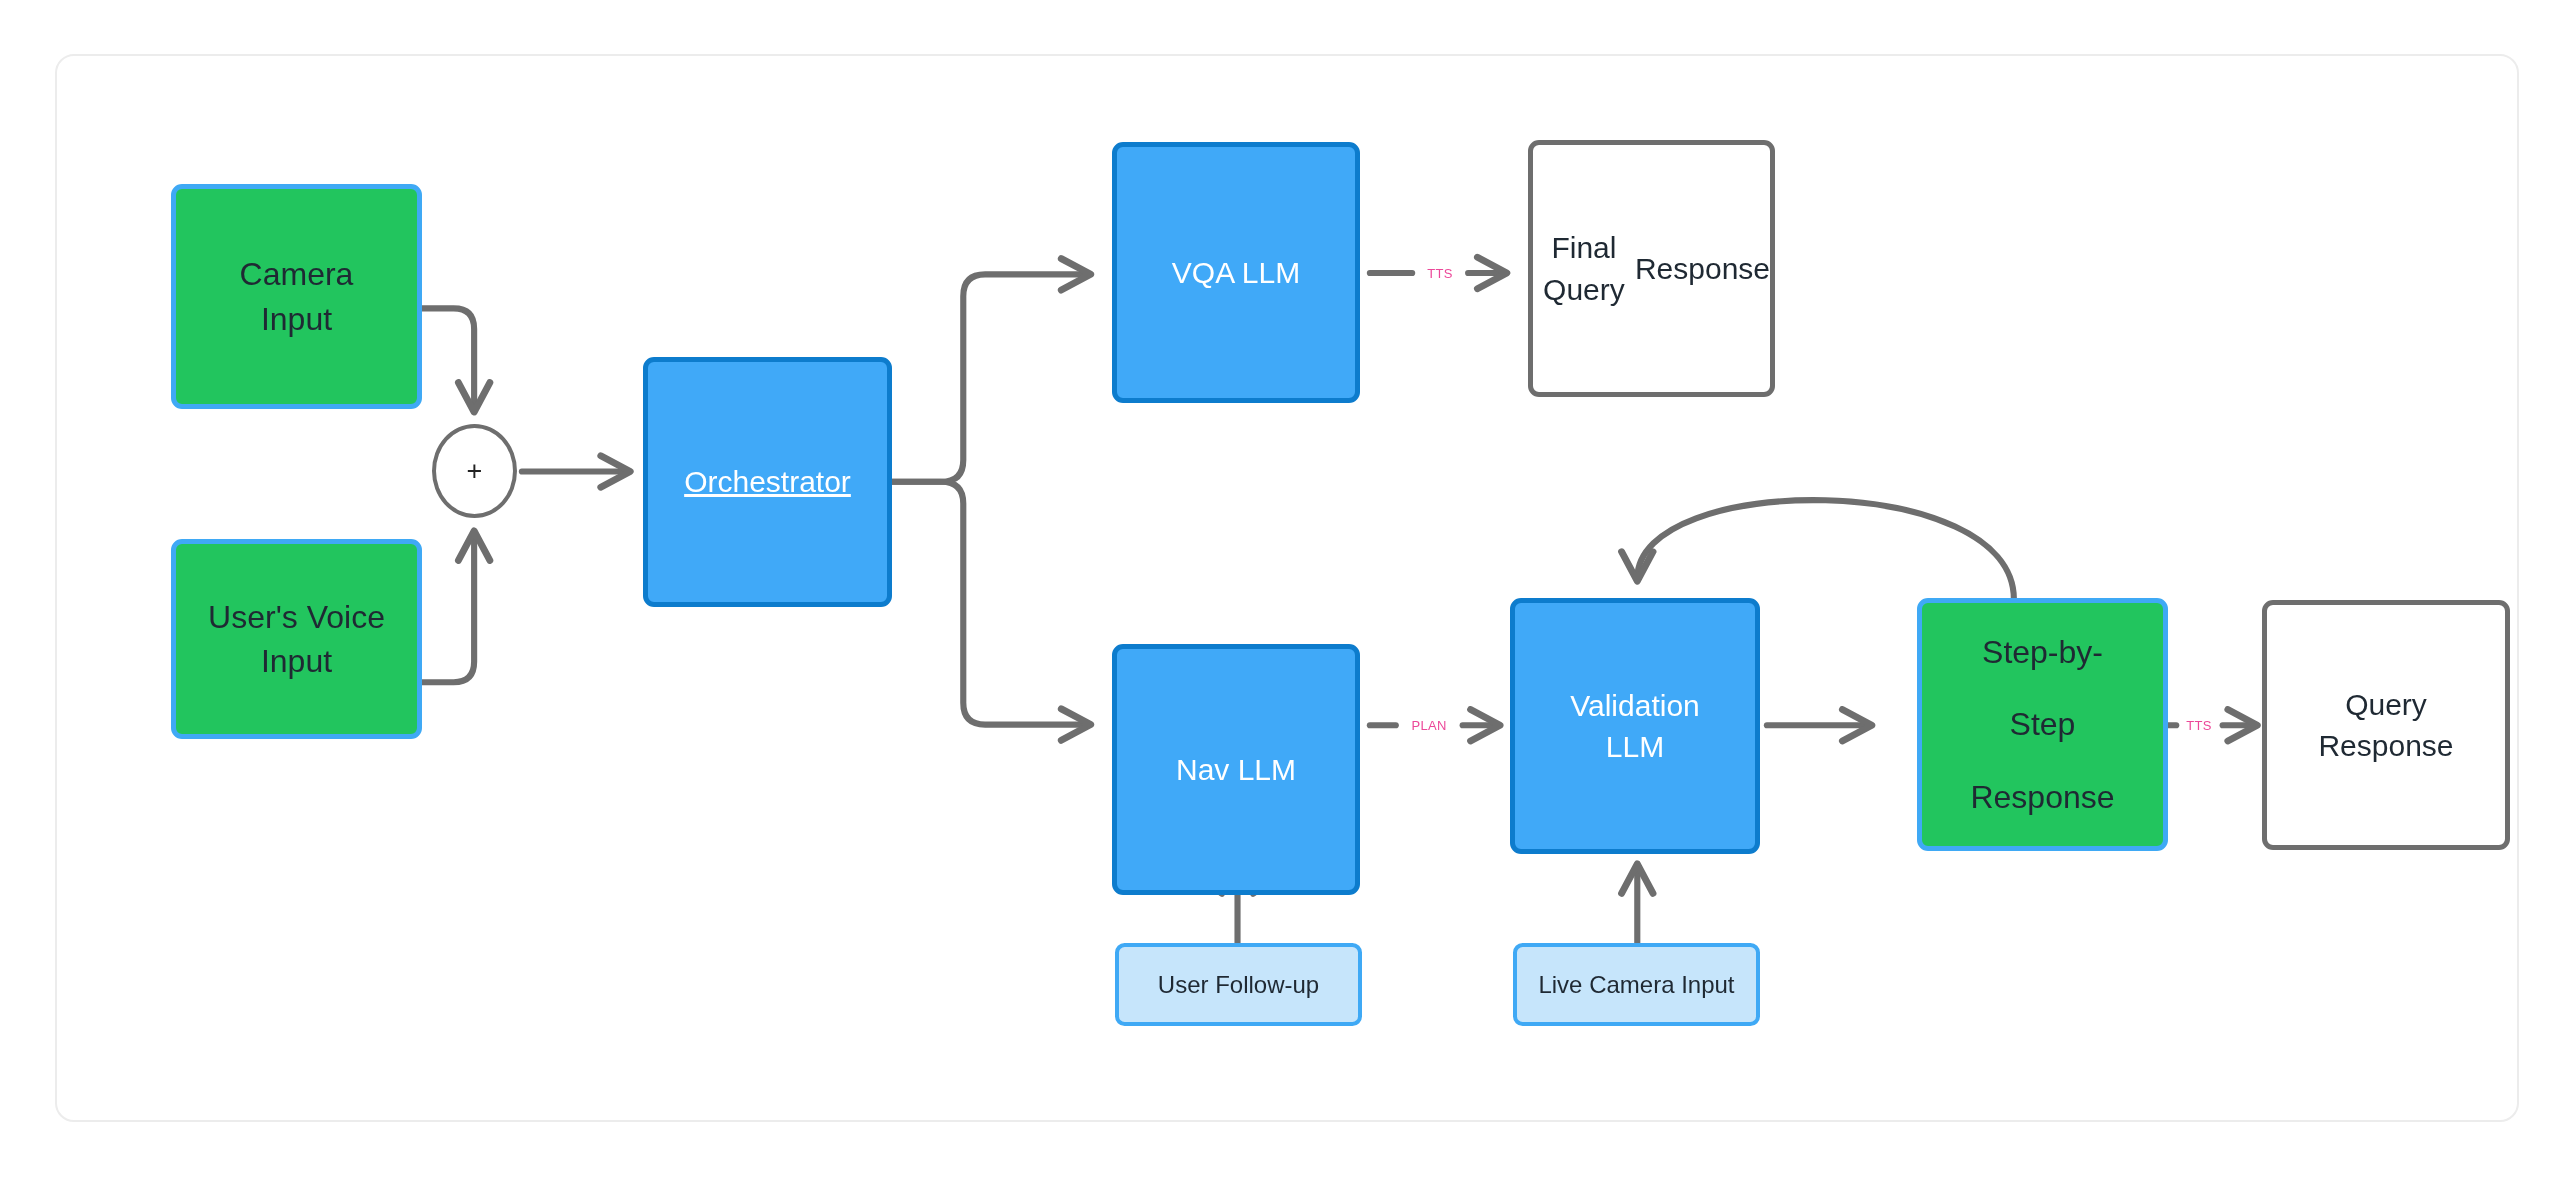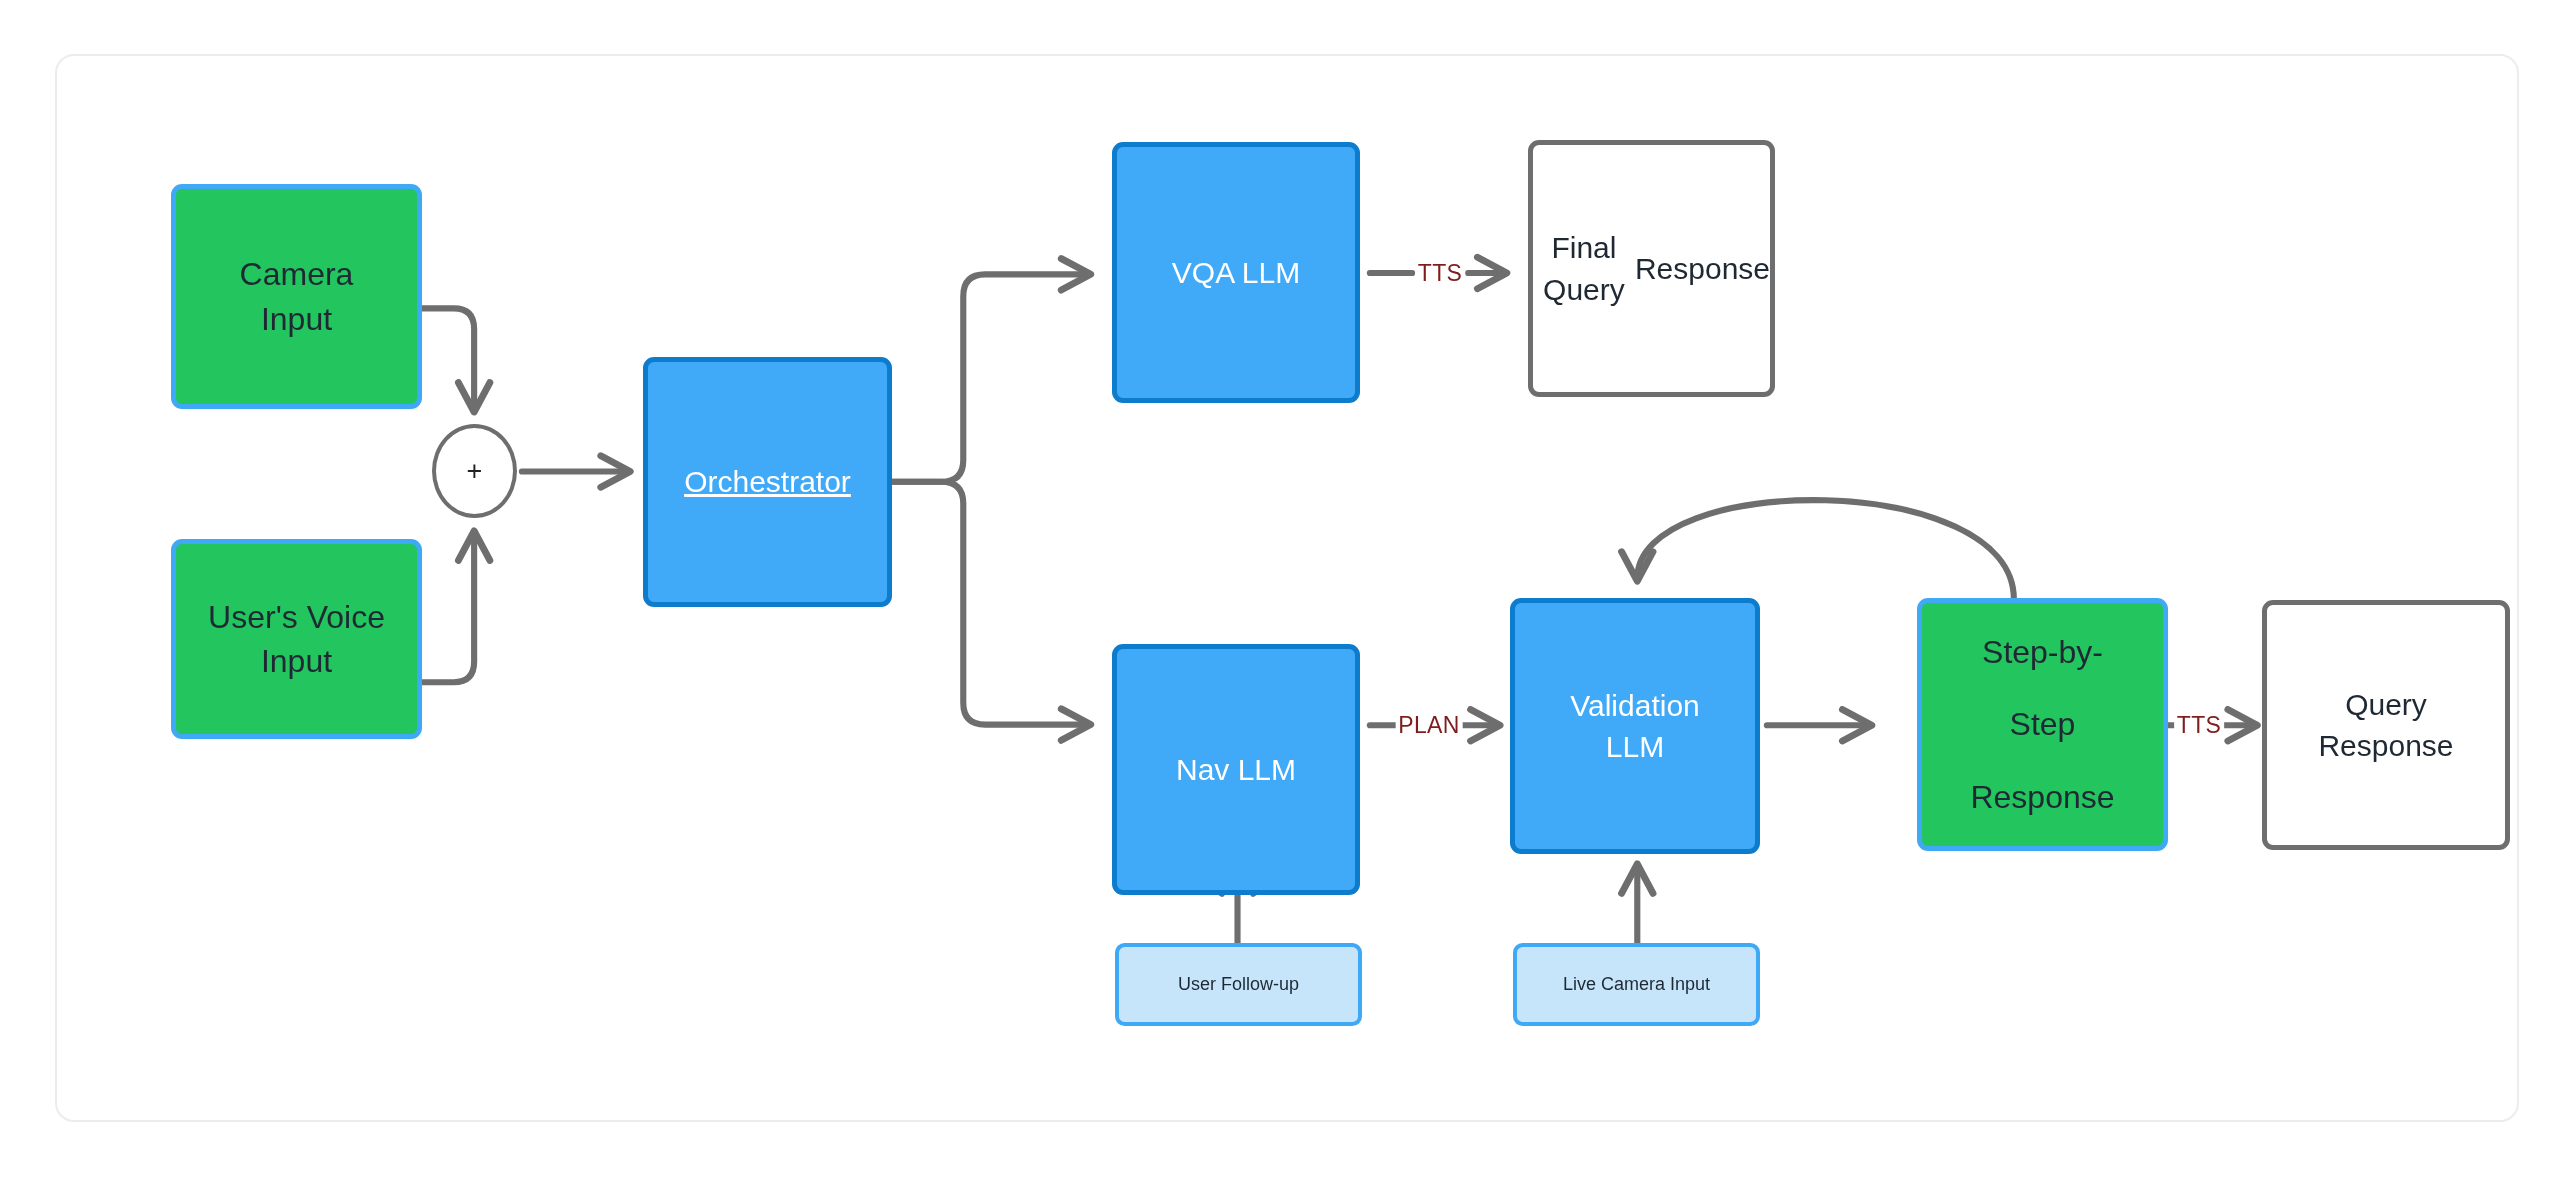--- a/index.html
+++ b/index.html
@@ -34,33 +34,33 @@
     font-size:30px;
   }
   
   .n-white{
     background:#ffffff;border:5.5px solid #6e6e6e;color:#1f2933;
     font-size:30px;
   }
   
   .n-chip{
     background:#c6e5fb;border:4.1px solid #3fa9f5;color:#1f2933;
-    font-size:18px;border-radius:9.6px;
+    font-size:24px;border-radius:9.6px;
   }
 
   
   #sum{
     position:absolute;left:432px;top:424px;width:85px;height:94px;
     border:4.1px solid #6e6e6e;border-radius:50%;background:#ffffff;
     display:flex;align-items:center;justify-content:center;
     font-size:27px;color:#222;box-sizing:border-box;
   }
 
   .edge-label{
-    position:absolute;font-size:23px;color:#7f1d1d;letter-spacing:0.3px;
+    position:absolute;font-size:13px;color:#ec4899;letter-spacing:0.3px;
     text-align:right;white-space:nowrap;transform:translate(-50%,-50%);
     background:#ffffff;padding:0 2.7px;
   }
 </style>
 </head>
 <body>
 
 <div id="stage">
 
   <div id="card"></div>

